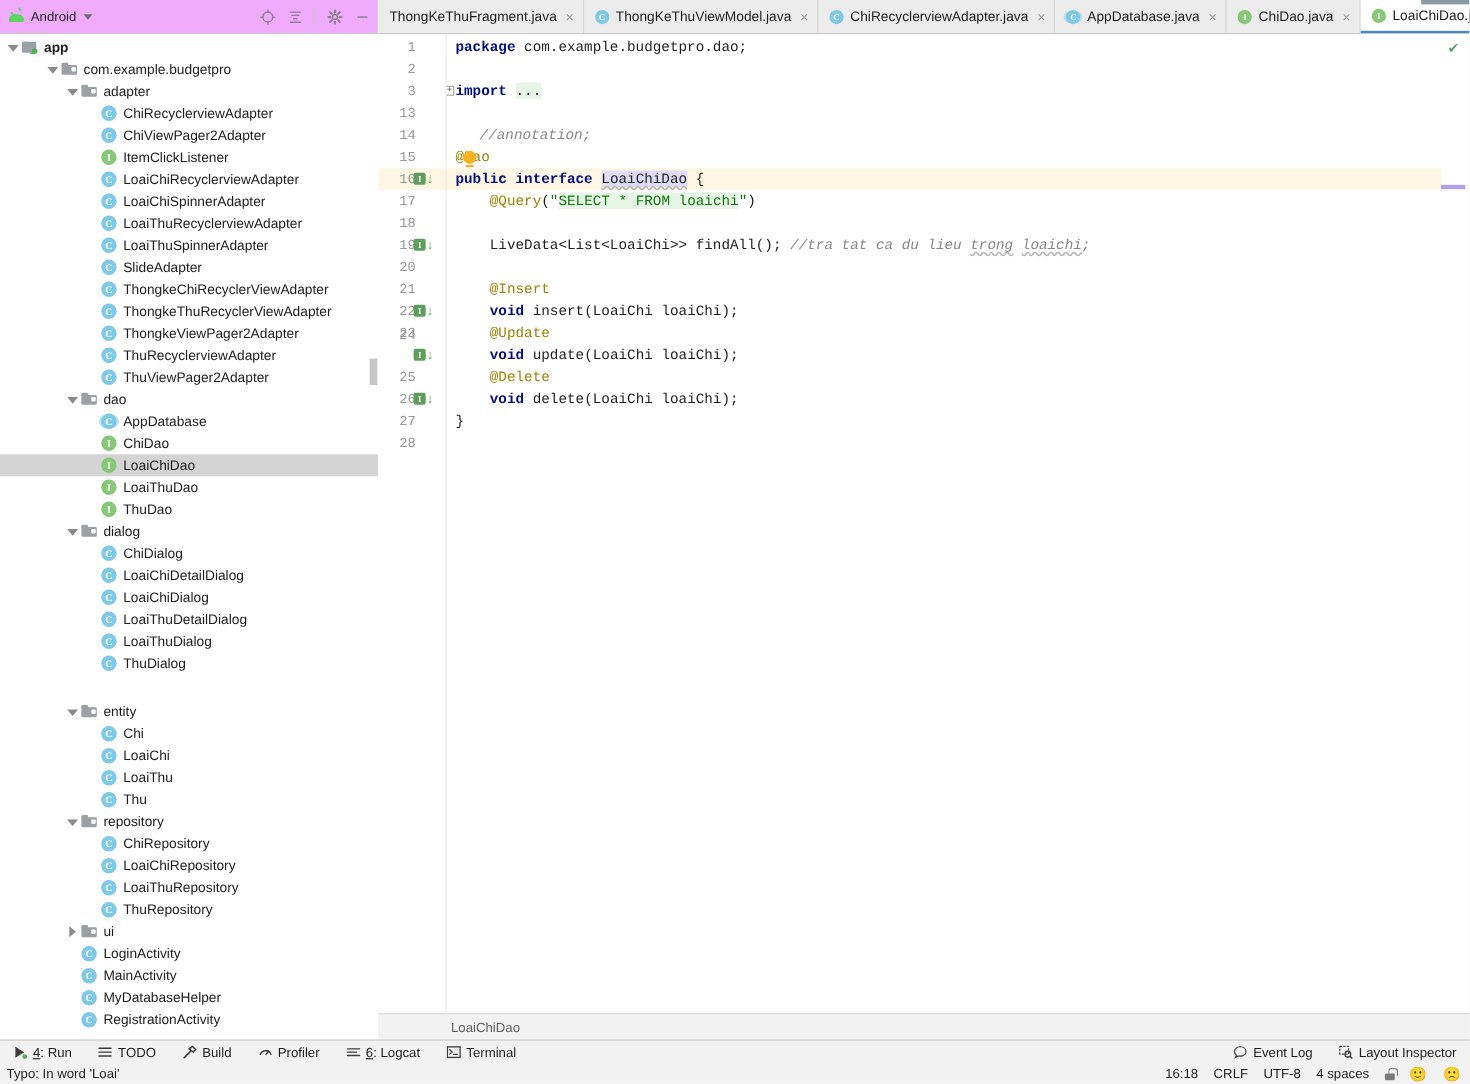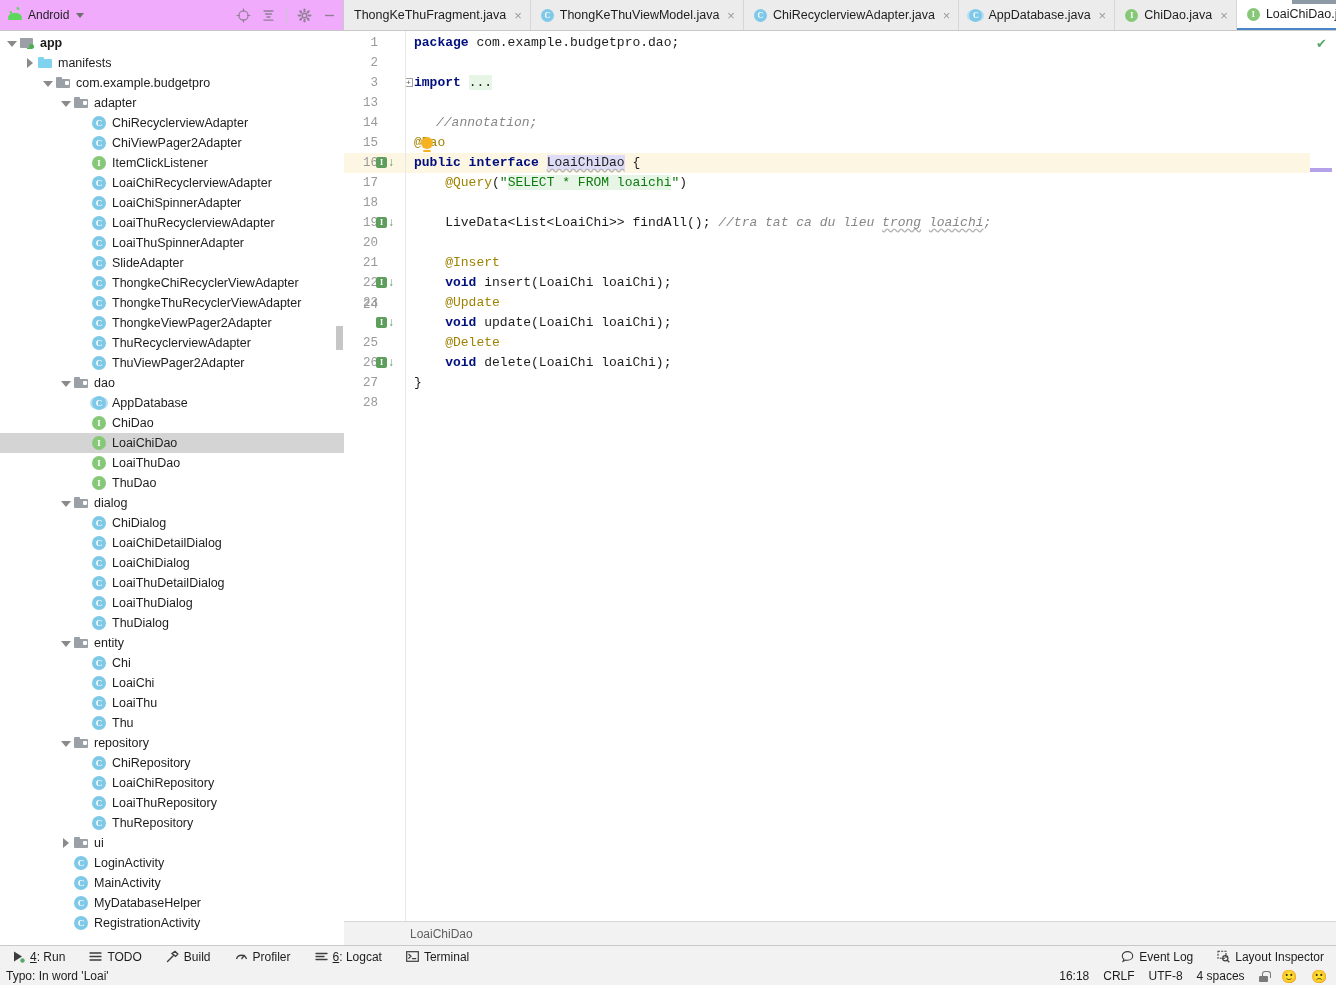--- a/index.html
+++ b/index.html
@@ -269,25 +269,20 @@
     </div>
 
     <div id="tree">
         <div class="row bold" style="padding-left: 6px;">
           <span class="tw down"></span>
           <span class="ico module">
             <span class="dot"></span>
           </span>
           <span>app</span>
         </div>
-        <div class="row" style="padding-left: 24px;">
-          <span class="tw right"></span>
-          <span class="ico folderb"></span>
-          <span>manifests</span>
-        </div>
         <div class="row" style="padding-left: 42px;">
           <span class="tw down"></span>
           <span class="ico pkg">
             <span class="pg"></span>
           </span>
           <span>com.example.budgetpro</span>
         </div>
         <div class="row" style="padding-left: 60px;">
           <span class="tw down"></span>
           <span class="ico pkg">
@@ -422,21 +417,21 @@
         <div class="row" style="padding-left: 78px;">
           <span class="tw"></span>
           <span class="ico cls">C</span>
           <span>LoaiThuDialog</span>
         </div>
         <div class="row" style="padding-left: 78px;">
           <span class="tw"></span>
           <span class="ico cls">C</span>
           <span>ThuDialog</span>
         </div>
-        <div class="row" style="padding-left: 60px;">
+        <div class="row" style="padding-left: 60px; margin-top: 24px;">
           <span class="tw down"></span>
           <span class="ico pkg">
             <span class="pg"></span>
           </span>
           <span>entity</span>
         </div>
         <div class="row" style="padding-left: 78px;">
           <span class="tw"></span>
           <span class="ico cls">C</span>
           <span>Chi</span>

